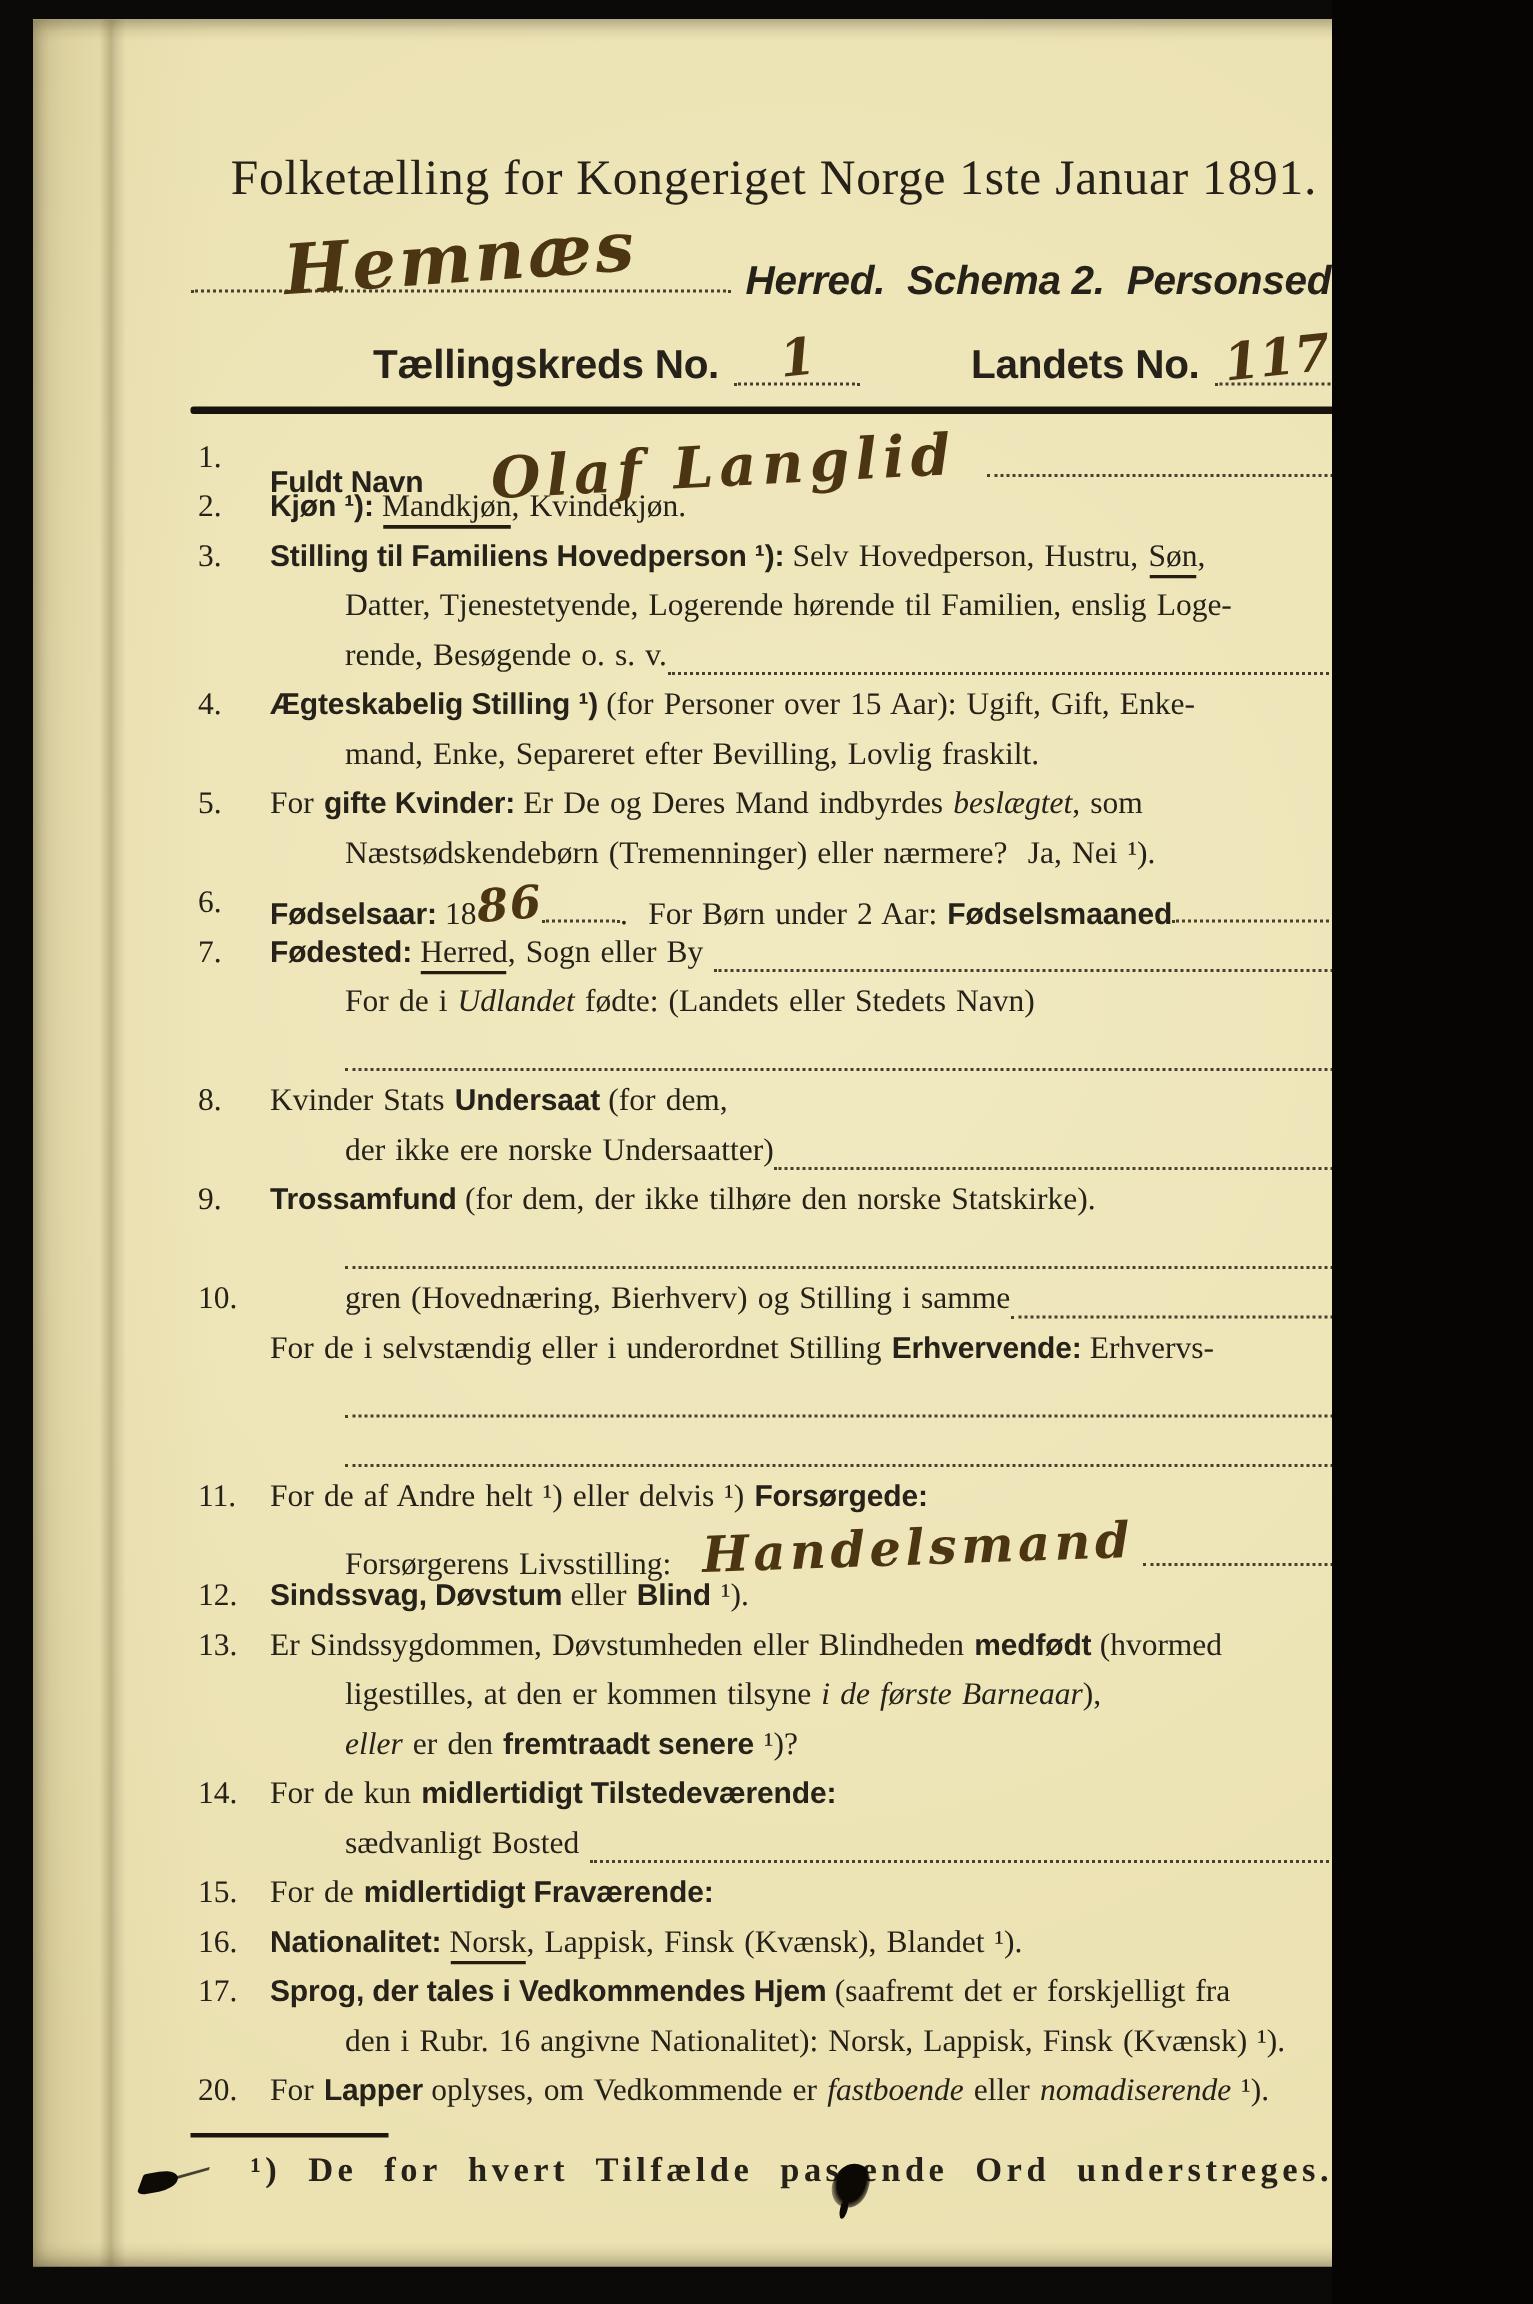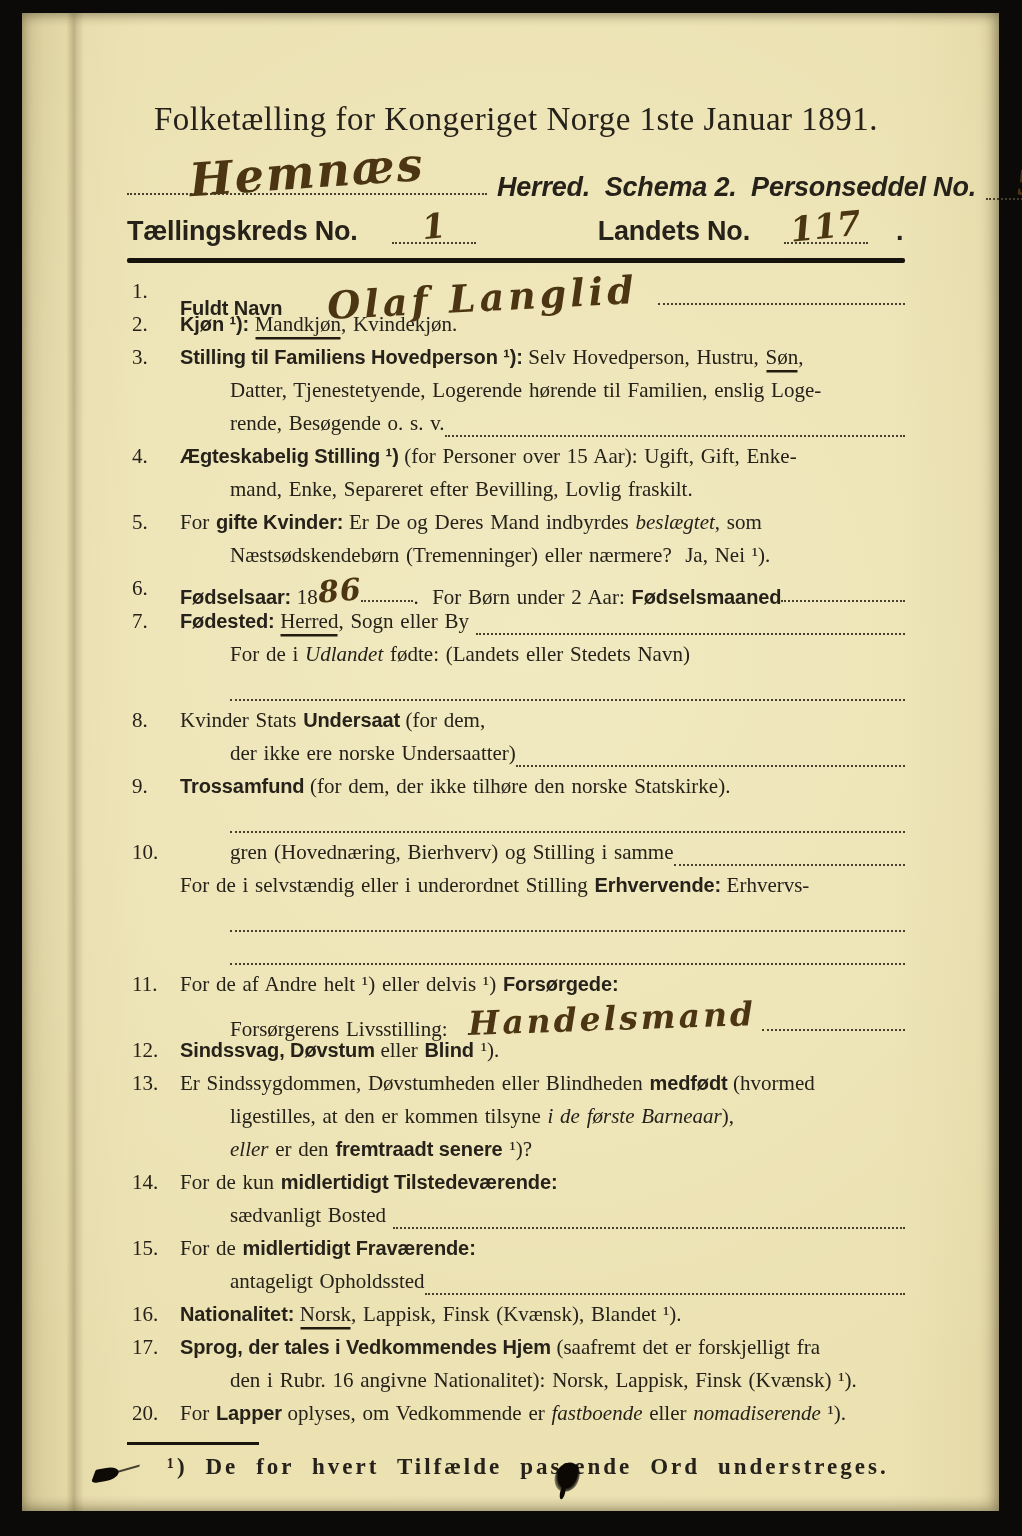--- a/index.html
+++ b/index.html
@@ -1,16 +1,16 @@
 <!DOCTYPE html>
 <html><head>
 <meta charset="utf-8">
 <style>
   html,body{margin:0;padding:0;background:#060504;}
-  .scan{position:relative;width:1022px;height:1536px;background:#0b0a08;overflow:hidden;
+  .scan{position:relative;width:888px;height:1536px;background:#0b0a08;overflow:hidden;
         font-family:"Liberation Serif",serif;}
   .paper{position:absolute;left:22px;top:13px;width:977px;height:1498px;
          background:
            radial-gradient(120% 85% at 52% 42%, rgba(255,252,228,.30), rgba(255,252,228,0) 70%),
            linear-gradient(90deg,#c9bd8d 0px,#dcd19e 22px,#e7dcab 58px,#ebe1b1 120px,#ebe1b1 870px,#e4d9a6 977px),
            #e9dfae;
          box-shadow: inset -7px 0 14px rgba(40,30,10,.25), inset 0 -5px 12px rgba(40,30,10,.20), inset 0 4px 10px rgba(40,30,10,.18);
          color:#26221a;}
   .crease{position:absolute;left:44px;top:0;bottom:0;width:18px;pointer-events:none;
           background:linear-gradient(90deg,rgba(0,0,0,0) 0%,rgba(95,80,40,.30) 45%,rgba(60,50,25,.15) 60%,rgba(0,0,0,0) 100%);}
@@ -19,21 +19,21 @@
   .title{font:400 33px/40px "Liberation Serif",serif;text-align:center;letter-spacing:.5px;white-space:nowrap;}
 
   .hdr2{display:flex;align-items:baseline;margin-top:14px;height:52px;white-space:pre;}
   .muni{flex:0 0 360px;border-bottom:2px dotted #47402e;text-align:center;height:40px;position:relative;}
   .hw{font-family:"DejaVu Serif",serif;font-style:italic;font-weight:600;color:#4b3512;}
   .muni .hw{display:inline-block;font-size:46px;transform:rotate(-4deg);position:relative;top:-8px;letter-spacing:2px;}
   .boldlab{font:700 27px "Liberation Sans",sans-serif;letter-spacing:-.2px;}
   .hdr2 .boldlab{padding-left:10px;font-style:italic;}
   .numslot{display:inline-block;border-bottom:2px dotted #47402e;min-width:84px;text-align:center;margin:0 4px 0 10px;height:34px;}
   .numslot .hw{display:inline-block;font-size:34px;transform:rotate(-6deg);position:relative;top:-2px;}
-  .hdr3{display:flex;align-items:baseline;margin-top:3px;height:44px;justify-content:flex-start;white-space:pre;gap:24px;}
+  .hdr3{display:flex;align-items:baseline;margin-top:16px;height:44px;justify-content:flex-end;white-space:pre;}
   .hdr3 .gap{width:70px;}
   .hrule{height:5px;background:#16130c;margin-top:6px;border-radius:2px;}
 
   .items{margin-top:16px;}
   .row{display:flex;}
   .num{flex:0 0 48px;font:400 21px "Liberation Serif",serif;padding-left:5px;}
   .lines{flex:1 1 auto;min-width:0;}
   .line{display:flex;align-items:baseline;height:33px;white-space:pre;}
   .line.cont{padding-left:50px;}
   .b{font:700 20px "Liberation Sans",sans-serif;letter-spacing:-.1px;}
@@ -171,21 +171,20 @@
             <div class="num">14.</div>
             <div class="lines">
               <div class="line"><span class="r">For de kun </span><span class="b">midlertidigt Tilstedeværende:</span></div>
               <div class="line cont"><span class="r">sædvanligt Bosted </span><span class="dots"></span></div>
             </div>
           </div>
           <div class="row">
             <div class="num">15.</div>
             <div class="lines">
               <div class="line"><span class="r">For de </span><span class="b">midlertidigt Fraværende:</span></div>
-              <div class="line cont"><span class="r">antageligt Opholdssted</span><span class="dots"></span></div>
             </div>
           </div>
           <div class="row">
             <div class="num">16.</div>
             <div class="lines">
               <div class="line"><span class="b">Nationalitet: </span><span class="r u">Norsk</span><span class="r">, Lappisk, Finsk (Kvænsk), Blandet ¹).</span></div>
             </div>
           </div>
           <div class="row">
             <div class="num">17.</div>

